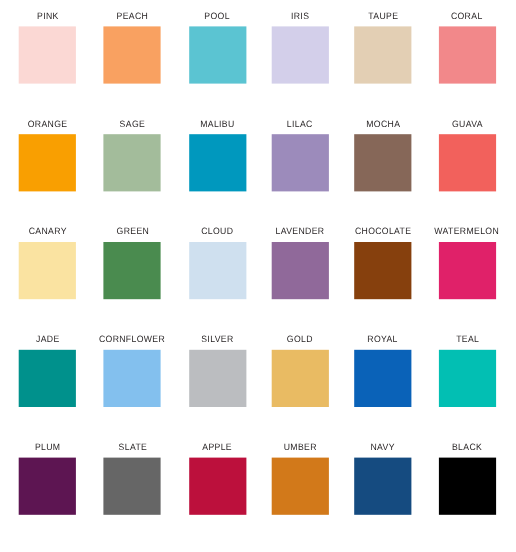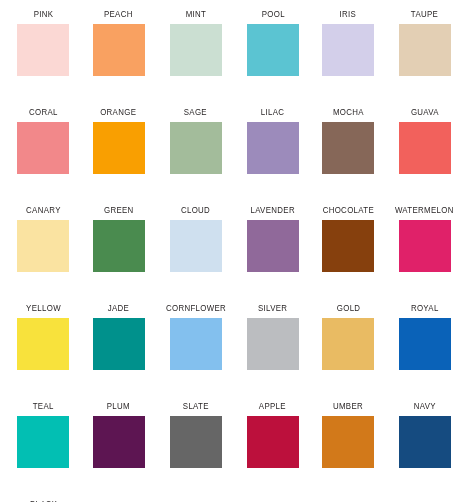--- a/index.html
+++ b/index.html
@@ -70,24 +70,20 @@
   <div class="palette-grid">
       <div class="swatch-cell">
         <div class="swatch-label" style="color: rgb(35, 31, 32);">PINK</div>
         <div class="swatch-chip" style="background-color: rgb(251, 216, 212);"></div>
       </div>
       <div class="swatch-cell">
         <div class="swatch-label" style="color: rgb(35, 31, 32);">PEACH</div>
         <div class="swatch-chip" style="background-color: rgb(249, 161, 97);"></div>
       </div>
       <div class="swatch-cell">
-        <div class="swatch-label" style="color: rgb(35, 31, 32);">MINT</div>
-        <div class="swatch-chip" style="background-color: rgb(203, 223, 210);"></div>
-      </div>
-      <div class="swatch-cell">
         <div class="swatch-label" style="color: rgb(35, 31, 32);">POOL</div>
         <div class="swatch-chip" style="background-color: rgb(91, 196, 210);"></div>
       </div>
       <div class="swatch-cell">
         <div class="swatch-label" style="color: rgb(35, 31, 32);">IRIS</div>
         <div class="swatch-chip" style="background-color: rgb(211, 207, 234);"></div>
       </div>
       <div class="swatch-cell">
         <div class="swatch-label" style="color: rgb(35, 31, 32);">TAUPE</div>
         <div class="swatch-chip" style="background-color: rgb(227, 207, 180);"></div>
@@ -96,20 +92,24 @@
         <div class="swatch-label" style="color: rgb(35, 31, 32);">CORAL</div>
         <div class="swatch-chip" style="background-color: rgb(242, 136, 138);"></div>
       </div>
       <div class="swatch-cell">
         <div class="swatch-label" style="color: rgb(35, 31, 32);">ORANGE</div>
         <div class="swatch-chip" style="background-color: rgb(249, 159, 1);"></div>
       </div>
       <div class="swatch-cell">
         <div class="swatch-label" style="color: rgb(35, 31, 32);">SAGE</div>
         <div class="swatch-chip" style="background-color: rgb(163, 188, 155);"></div>
+      </div>
+      <div class="swatch-cell">
+        <div class="swatch-label" style="color: rgb(35, 31, 32);">MALIBU</div>
+        <div class="swatch-chip" style="background-color: rgb(0, 152, 190);"></div>
       </div>
       <div class="swatch-cell">
         <div class="swatch-label" style="color: rgb(35, 31, 32);">LILAC</div>
         <div class="swatch-chip" style="background-color: rgb(156, 139, 187);"></div>
       </div>
       <div class="swatch-cell">
         <div class="swatch-label" style="color: rgb(35, 31, 32);">MOCHA</div>
         <div class="swatch-chip" style="background-color: rgb(134, 103, 88);"></div>
       </div>
       <div class="swatch-cell">
@@ -132,24 +132,20 @@
         <div class="swatch-label" style="color: rgb(35, 31, 32);">LAVENDER</div>
         <div class="swatch-chip" style="background-color: rgb(144, 105, 154);"></div>
       </div>
       <div class="swatch-cell">
         <div class="swatch-label" style="color: rgb(35, 31, 32);">CHOCOLATE</div>
         <div class="swatch-chip" style="background-color: rgb(134, 64, 13);"></div>
       </div>
       <div class="swatch-cell">
         <div class="swatch-label" style="color: rgb(35, 31, 32);">WATERMELON</div>
         <div class="swatch-chip" style="background-color: rgb(224, 33, 105);"></div>
-      </div>
-      <div class="swatch-cell">
-        <div class="swatch-label" style="color: rgb(35, 31, 32);">YELLOW</div>
-        <div class="swatch-chip" style="background-color: rgb(248, 226, 60);"></div>
       </div>
       <div class="swatch-cell">
         <div class="swatch-label" style="color: rgb(35, 31, 32);">JADE</div>
         <div class="swatch-chip" style="background-color: rgb(0, 145, 140);"></div>
       </div>
       <div class="swatch-cell">
         <div class="swatch-label" style="color: rgb(35, 31, 32);">CORNFLOWER</div>
         <div class="swatch-chip" style="background-color: rgb(131, 192, 238);"></div>
       </div>
       <div class="swatch-cell">

